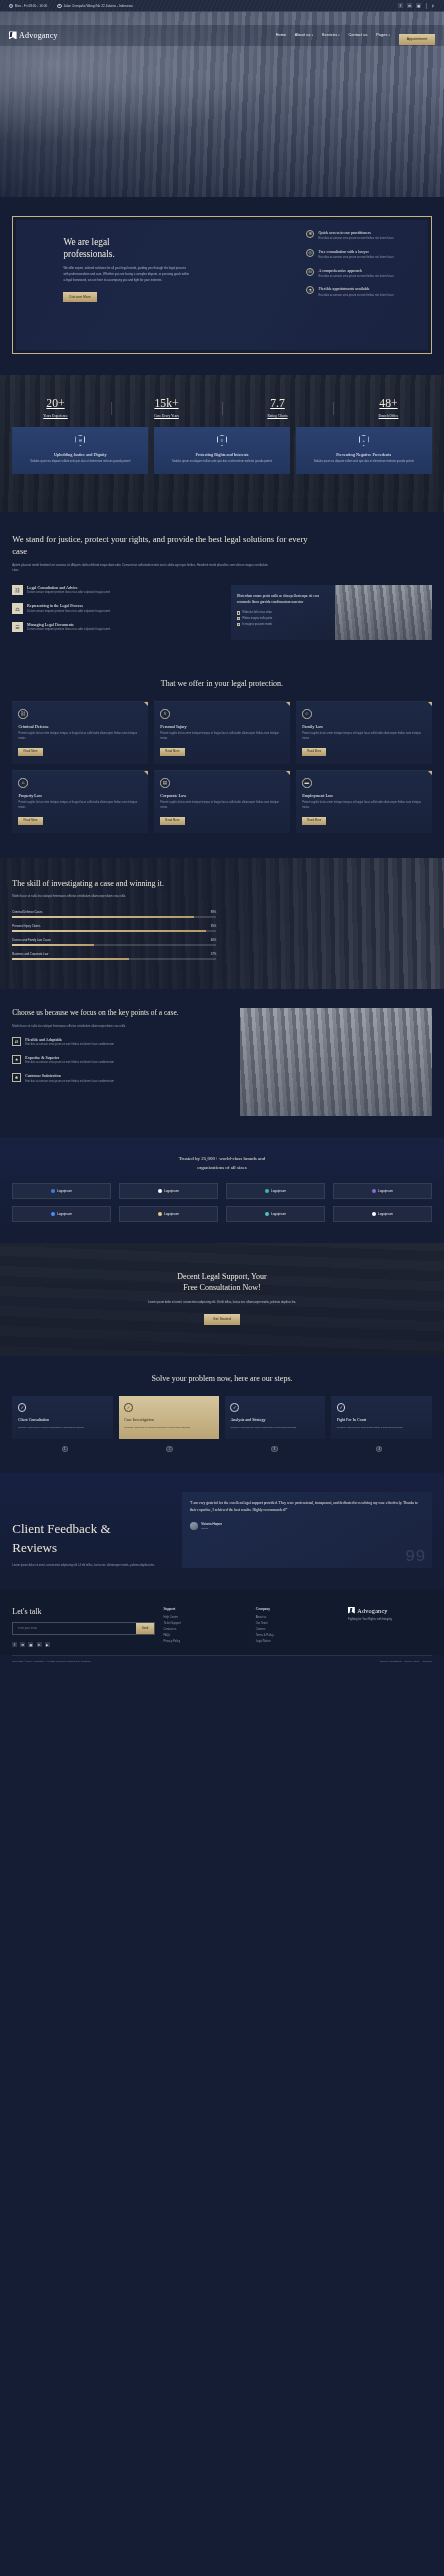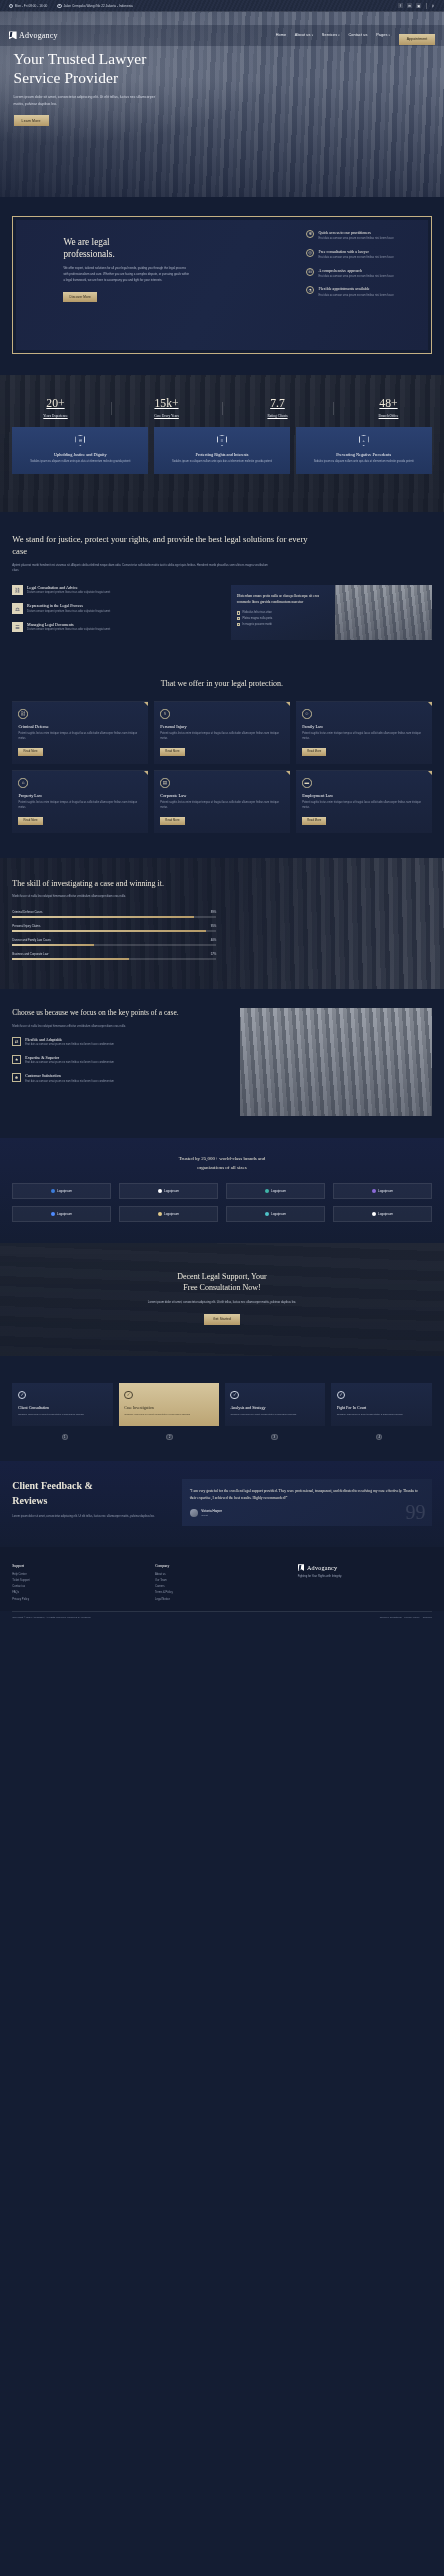--- a/index.html
+++ b/index.html
@@ -270,29 +270,29 @@
   .stcard h4 { font-family:"Liberation Serif",serif; font-size: 4px; font-weight: 400; color: #fff; }
   .stcard.active h4 { color: #2e2a1c; }
   .stcard p { font-size: 2.5px; line-height: 1.85; color: #8d96aa; margin-top: 3.1px; }
   .stcard.active p { color: #4d4530; }
   .stdots { display: flex; justify-content: space-around; margin-top: 7.4px; }
   .stdot { width: 6.2px; height: 6.2px; border-radius: 50%; background: rgba(255,255,255,.10); border: 0.4px solid rgba(255,255,255,.22); display:flex; align-items:center; justify-content:center; font-size:3.1px; color:#cfd5e1; }
 
   
   .testi { background: linear-gradient(180deg,#172040,#141d33); padding: 18.5px 12.3px 21px; display:flex; gap: 10px; }
   .testi-left { width: 38%; }
-  .testi-left h2 { font-size: 10px; line-height: 1.45; font-weight: 700; color: #e9e5d8; }
+  .testi-left h2 { font-size: 13px; line-height: 1.45; font-weight: 400; color: #e9e5d8; margin-top: 28px; }
   .testi-left p { font-size: 2.7px; line-height: 1.95; color: #959eb2; margin-top: 5.6px; }
   .testi-right { flex: 1; background: linear-gradient(150deg,#1e2a4b,#1a2440); padding: 8.6px 8px; position: relative; }
   .testi-right .q { font-family:"Liberation Serif",serif; font-size: 3.7px; line-height: 1.9; color: #eceadf; }
   .testi-who { display:flex; align-items:center; gap: 3.7px; margin-top: 7.4px; }
   .av { width: 8px; height: 8px; border-radius: 50%; background: linear-gradient(145deg,#98a0b2,#5e6678); }
   .testi-who .n { font-size: 3.1px; color: #fff; }
   .testi-who .r { font-size: 2.5px; color: #9aa3b7; margin-top: 0.6px; }
-  .bigq { position:absolute; right: 6.2px; bottom: 3.7px; font-family:Liberation Serif, serif; font-size: 20px; color: rgba(255,255,255,.12); line-height: 1; }
+  .bigq { position:absolute; right: 6.2px; bottom: 3.7px; font-family:Liberation Mono, monospace; font-size: 17px; color: rgba(255,255,255,.12); line-height: 1; }
 
   
   .footer { background: #121a2e; padding: 17.3px 12.3px 7.4px; display: flex; gap: 8.6px; }
   .f-left { width: 34%; }
   .f-left h2 { font-size: 8px; font-weight: 400; color: #e9e5d8; }
   .f-input { margin-top: 6.8px; display: flex; border: 0.4px solid rgba(255,255,255,.22); }
   .f-input input {
     flex: 1; background: transparent; border: none; outline: none;
     font-size: 2.7px; color: #cfd5e1; padding: 3.7px 4.3px; font-family:"Liberation Sans",sans-serif;
   }
@@ -354,28 +354,20 @@
           <span>Contact us</span>
         </span>
       <span class="nav-link">
           <span>Pages</span>
           <span class="caret">▾</span>
         </span>
       <button class="btn-gold">Appointment</button>
     </div>
   </div>
 
-  <div class="hero-inner">
-    <h1 class="serif">
-      <span>Your Trusted Lawyer</span><br>
-      <span>Service Provider</span>
-    </h1>
-    <p>Lorem ipsum dolor sit amet, consectetur adipiscing elit. Ut elit tellus, luctus nec ullamcorper mattis, pulvinar dapibus leo.</p>
-    <button class="btn-gold">Learn More</button>
-  </div>
 </div>
 
 <div class="about-wrap">
   <div class="about-card">
     <div class="about-inner">
       <div class="about-left">
         <h2 class="serif">
           <span>We are legal</span><br>
           <span>professionals.</span>
         </h2>
@@ -664,20 +656,21 @@
 <div class="cta">
   <h2 class="serif">
     <span>Decent Legal Support, Your</span><br>
     <span>Free Consultation Now!</span>
   </h2>
   <p>Lorem ipsum dolor sit amet, consectetur adipiscing elit. Ut elit tellus, luctus nec ullamcorper mattis, pulvinar dapibus leo.</p>
   <button class="btn-gold">Get Started</button>
 </div>
 
 <div class="steps">
+  <h2 class="sec-title serif">Solve your problem now, here are our steps.</h2>
   <div class="stgrid">
     <div class="stcard">
       <div class="stico">✓</div>
       <h4>Client Consultation</h4>
       <p>Quisque maximus eu amet consectetur a bibendum facilisis</p>
     </div>
     <div class="stcard active">
       <div class="stico">✓</div>
       <h4>Case Investigation</h4>
       <p>Quisque maximus eu amet consectetur a bibendum facilisis</p>
@@ -716,20 +709,34 @@
       <div>
         <div class="n">Victoria Harper</div>
         <div class="r">Client</div>
       </div>
     </div>
     <div class="bigq">99</div>
   </div>
 </div>
 
 <div class="footer">
+  <div class="f-left">
+    <h2 class="serif">Let's talk</h2>
+    <div class="f-input">
+      <input type="text" placeholder="Enter your email" style="">
+      <button>Send</button>
+    </div>
+    <div class="f-social">
+      <span class="soc">f</span>
+      <span class="soc">✉</span>
+      <span class="soc">▣</span>
+      <span class="soc">in</span>
+      <span class="soc">▶</span>
+    </div>
+  </div>
   <div class="fcol">
     <h5>Support</h5>
     <a>Help Center</a>
     <a>Ticket Support</a>
     <a>Contact us</a>
     <a>FAQs</a>
     <a>Privacy Policy</a>
   </div>
   <div class="fcol">
     <h5>Company</h5>

